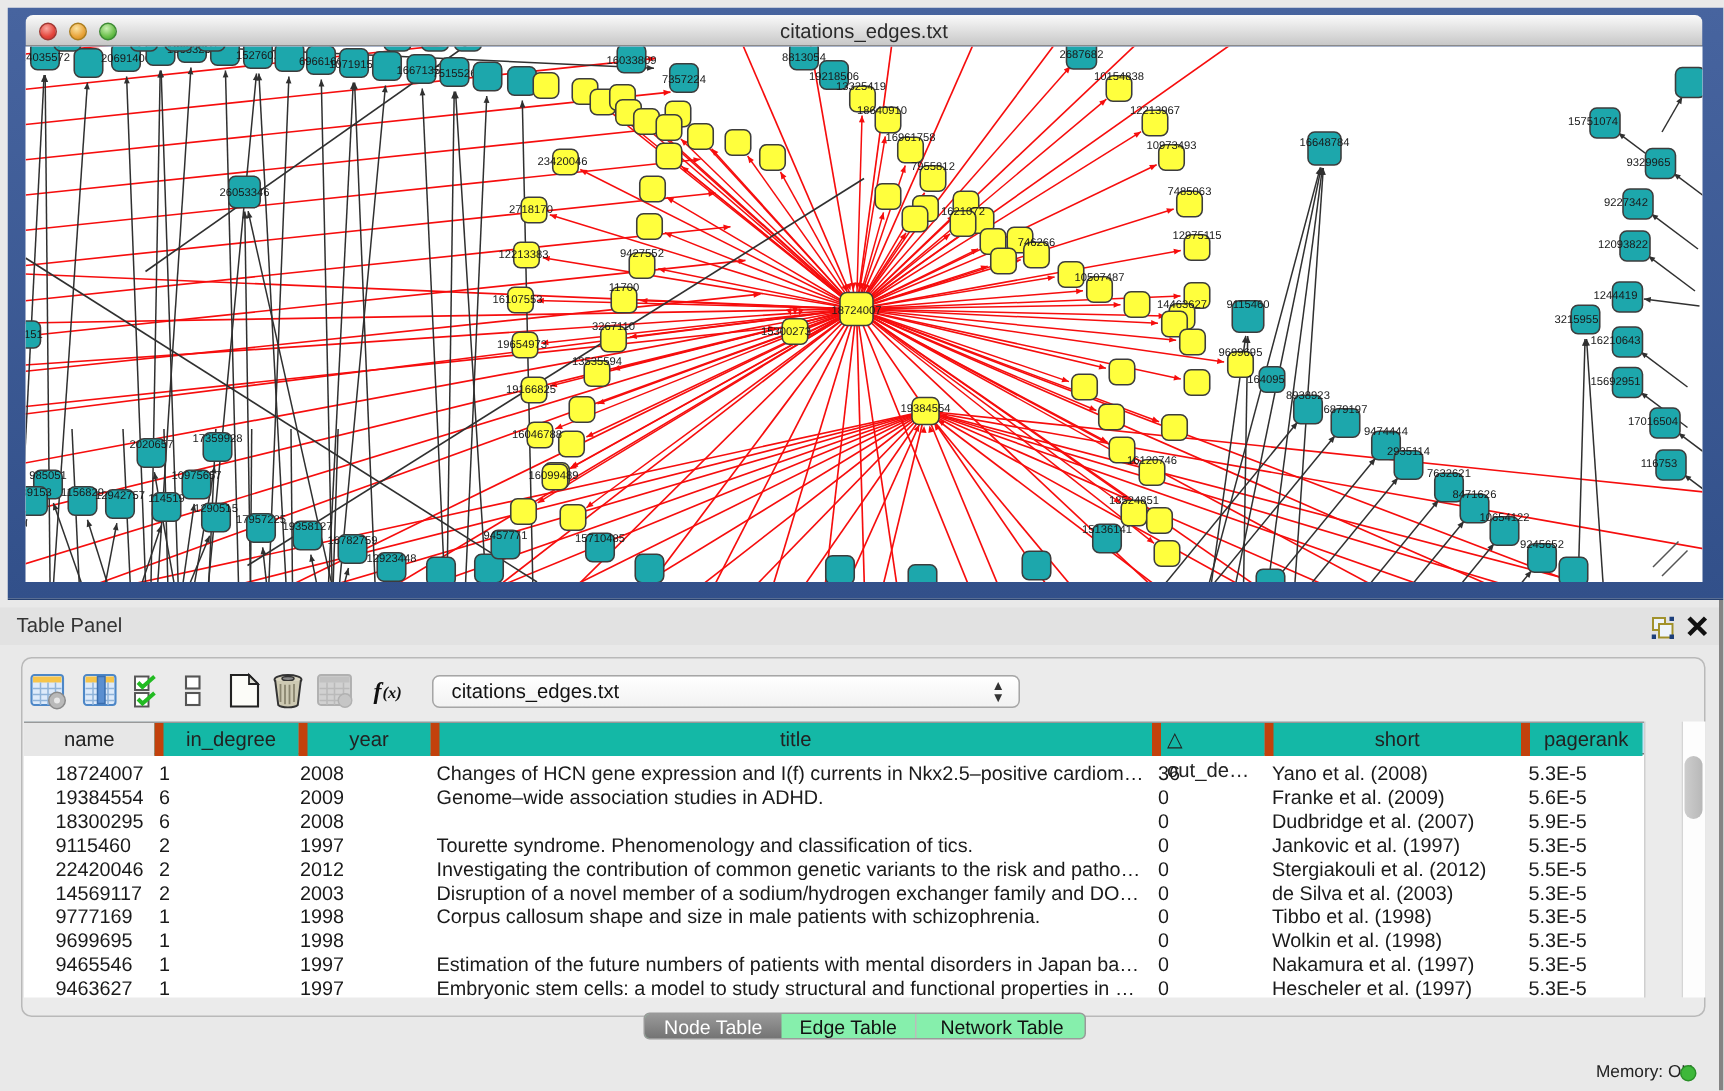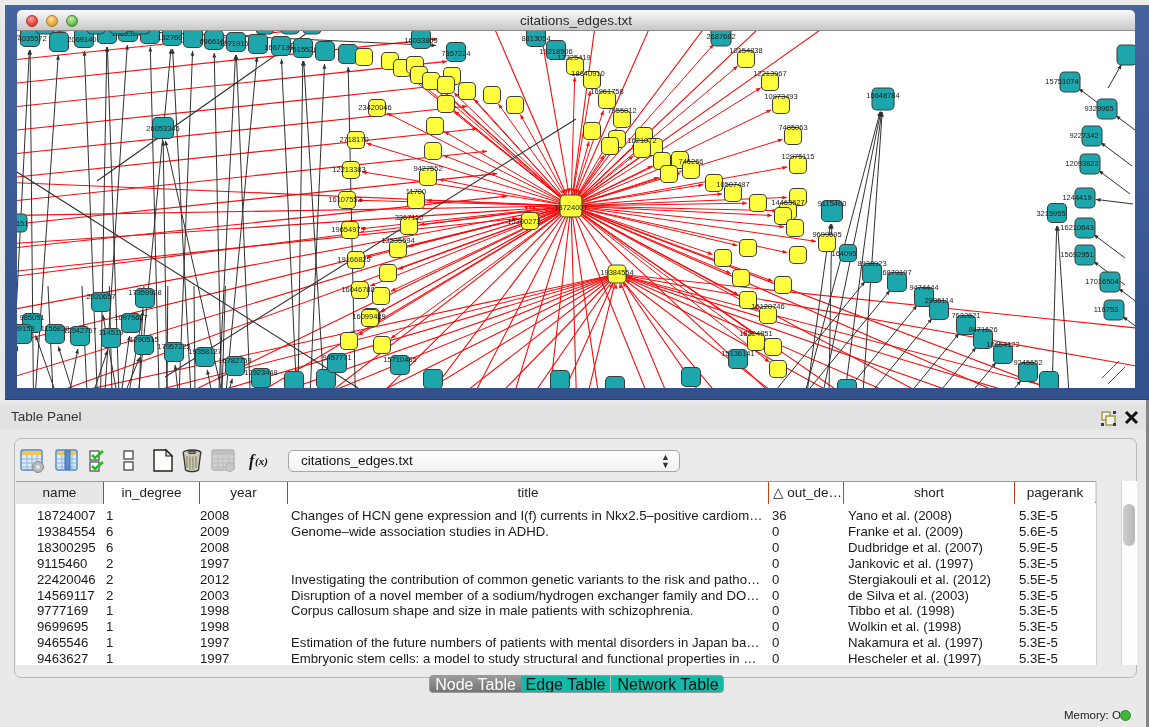--- a/index.html
+++ b/index.html
@@ -1,18 +1,18 @@
 <!DOCTYPE html>
 <html><head><meta charset="utf-8"><style>
 * { margin:0; padding:0; box-sizing:border-box; }
 body { width:1149px; height:727px; background:#e9e9e9; font-family:"Liberation Sans",sans-serif; position:relative; overflow:hidden; }
 .abs { position:absolute; }
 .trow { position:absolute; left:0; width:1096px; height:16px; font-size:13.2px; color:#1a1a1a; }
 .trow span { position:absolute; top:0; white-space:nowrap; overflow:hidden; text-overflow:ellipsis; }
-.hcell { position:absolute; top:0; height:22px; font-size:13.5px; color:#222; text-align:center; line-height:21px; border-left:1px solid #c2410c; background:#ffffff; }
+.hcell { position:absolute; top:0; height:22px; font-size:13.5px; color:#222; text-align:center; line-height:21px; border-left:6px solid #c2410c; background:#14b8a6; }
 </style></head>
 <body>
 
 <div class="abs" style="left:5px;top:5px;width:1144px;height:395px;background:linear-gradient(#47649f,#32508a);border-bottom:1px solid #26406f;"></div>
 
 <div class="abs" style="left:17px;top:10px;width:1118px;height:21px;border-radius:5px 5px 0 0;background:linear-gradient(#fafafa,#c8c8c8);border-bottom:1px solid #8a8a8a;">
   <div class="abs" style="left:9px;top:4.5px;width:12px;height:12px;border-radius:50%;background:radial-gradient(circle at 4px 3px,#f9a8a0,#e4453c 60%,#b33);border:0.5px solid #a03732;"></div>
   <div class="abs" style="left:29px;top:4.5px;width:12px;height:12px;border-radius:50%;background:radial-gradient(circle at 4px 3px,#fbe2a0,#e9a43b 60%,#c7861d);border:0.5px solid #ab7d1e;"></div>
   <div class="abs" style="left:48.5px;top:4.5px;width:12px;height:12px;border-radius:50%;background:radial-gradient(circle at 4px 3px,#c9efb2,#6abf4b 60%,#2f9a2b);border:0.5px solid #3d8a33;"></div>
   <div style="text-align:center;font-size:13.5px;color:#2a2a2a;line-height:21px;">citations_edges.txt</div>
@@ -720,20 +720,21 @@
     <span style="left:106px">6</span>
     <span style="left:200px">2008</span>
     <span style="left:772px">0</span>
     <span style="left:848px;width:163px">Dudbridge et al. (2007)</span>
     <span style="left:1019px">5.9E-5</span>
   </div>
 <div class="trow" style="top:555.7px">
 <span style="left:37px">9115460</span>
     <span style="left:106px">2</span>
     <span style="left:200px">1997</span>
+    <span style="left:291px;width:472px">Tourette syndrome. Phenomenology and classification of tics.</span>
     <span style="left:772px">0</span>
     <span style="left:848px;width:163px">Jankovic et al. (1997)</span>
     <span style="left:1019px">5.3E-5</span>
   </div>
 <div class="trow" style="top:571.6px">
 <span style="left:37px">22420046</span>
     <span style="left:106px">2</span>
     <span style="left:200px">2012</span>
     <span style="left:291px;width:472px">Investigating the contribution of common genetic variants to the risk and pathogen…</span>
     <span style="left:772px">0</span>
@@ -782,21 +783,21 @@
     <span style="left:291px;width:472px">Embryonic stem cells: a model to study structural and functional properties in car…</span>
     <span style="left:772px">0</span>
     <span style="left:848px;width:163px">Hescheler et al. (1997)</span>
     <span style="left:1019px">5.3E-5</span>
   </div>
 <div class="abs" style="left:1096px;top:481px;width:1px;height:184px;background:#cfcfcf;"></div>
 
 <div class="abs" style="left:1121px;top:481px;width:16px;height:184px;background:#fdfdfd;border-left:1px solid #d5d5d5;"></div>
 <div class="abs" style="left:1123px;top:504px;width:12px;height:42px;background:linear-gradient(90deg,#cdcdcd,#b8b8b8);border-radius:6px;"></div>
 
-<div class="abs" style="left:429px;top:675px;width:295px;height:18px;border:1px solid #9a9a9a;border-radius:4px;overflow:hidden;background:#14b8a6;font-size:16px;">
+<div class="abs" style="left:429px;top:675px;width:295px;height:18px;border:1px solid #9a9a9a;border-radius:4px;overflow:hidden;background:#86efac;font-size:13px;">
   <div class="abs" style="left:0;top:0;width:91px;height:18px;background:linear-gradient(#9a9a9a,#6f6f6f);color:#fff;text-align:center;line-height:17px;">Node Table</div>
   <div class="abs" style="left:91px;top:0;width:90px;height:18px;color:#111;text-align:center;line-height:17px;border-right:1px solid #bbb;">Edge Table</div>
   <div class="abs" style="left:181px;top:0;width:114px;height:18px;color:#111;text-align:center;line-height:17px;">Network Table</div>
 </div>
 
 <div class="abs" style="left:1064px;top:709px;font-size:11.5px;color:#222;">Memory: OK</div>
 <div class="abs" style="left:1120px;top:710px;width:11px;height:11px;border-radius:50%;background:#3eb83a;border:1px solid #2a8f28;"></div>
 
 <div class="abs" style="left:1146px;top:400px;width:3px;height:327px;background:#848484;"></div>
 

